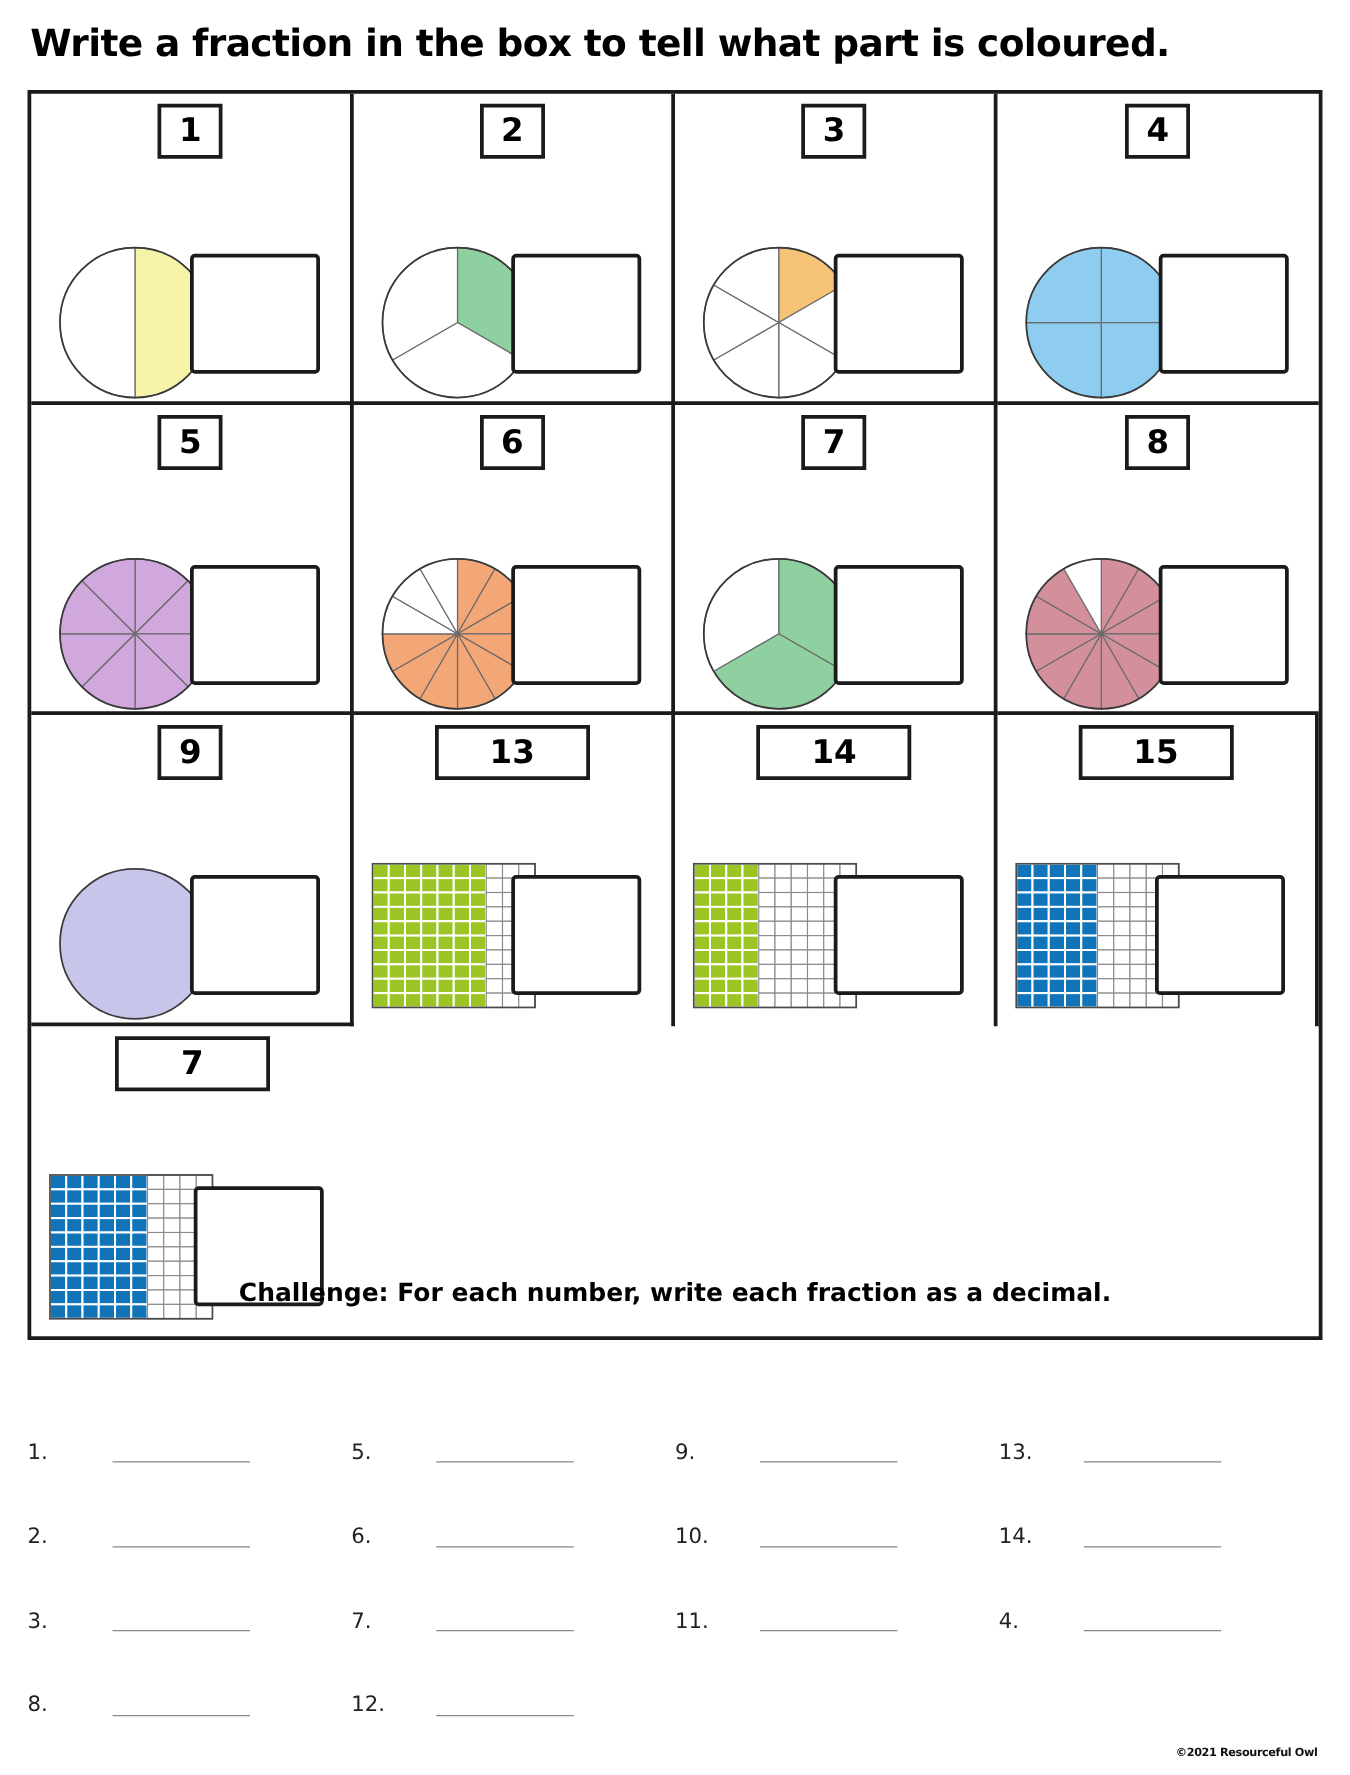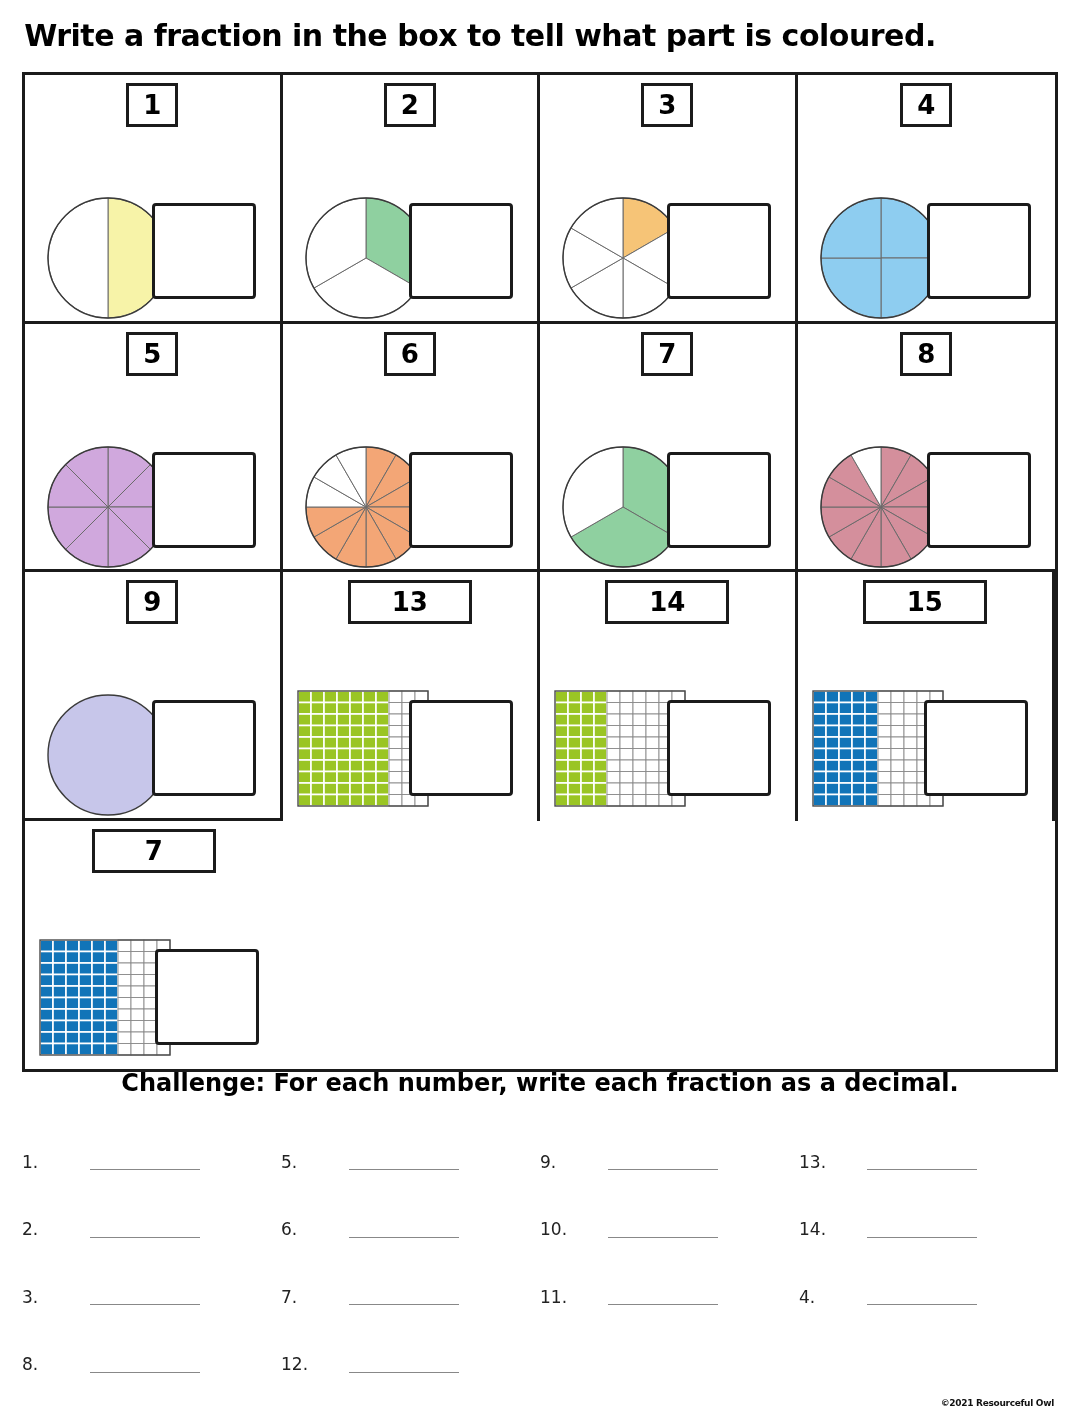--- a/index.html
+++ b/index.html
@@ -79,25 +79,25 @@
 
   .gridfig{
     position:absolute;
     left:14px;top:118px;
     width:148px;height:124px;
   }
   .gridfig svg{display:block;}
 
   .challenge{
     position:absolute;
-    top:1069px;left:0;width:1080px;
+    top:1022px;left:0;width:1080px;
     text-align:center;
     font-family:"DejaVu Sans", sans-serif;
     font-weight:bold;
-    font-size:24px;
+    font-size:20px;
     white-space:nowrap;
   }
 
   .answers{
     position:absolute;
     left:22px;top:1128px;
     width:1036px;height:270px;
     display:grid;
     grid-template-columns:repeat(4,1fr);
     grid-template-rows:repeat(4,1fr);

